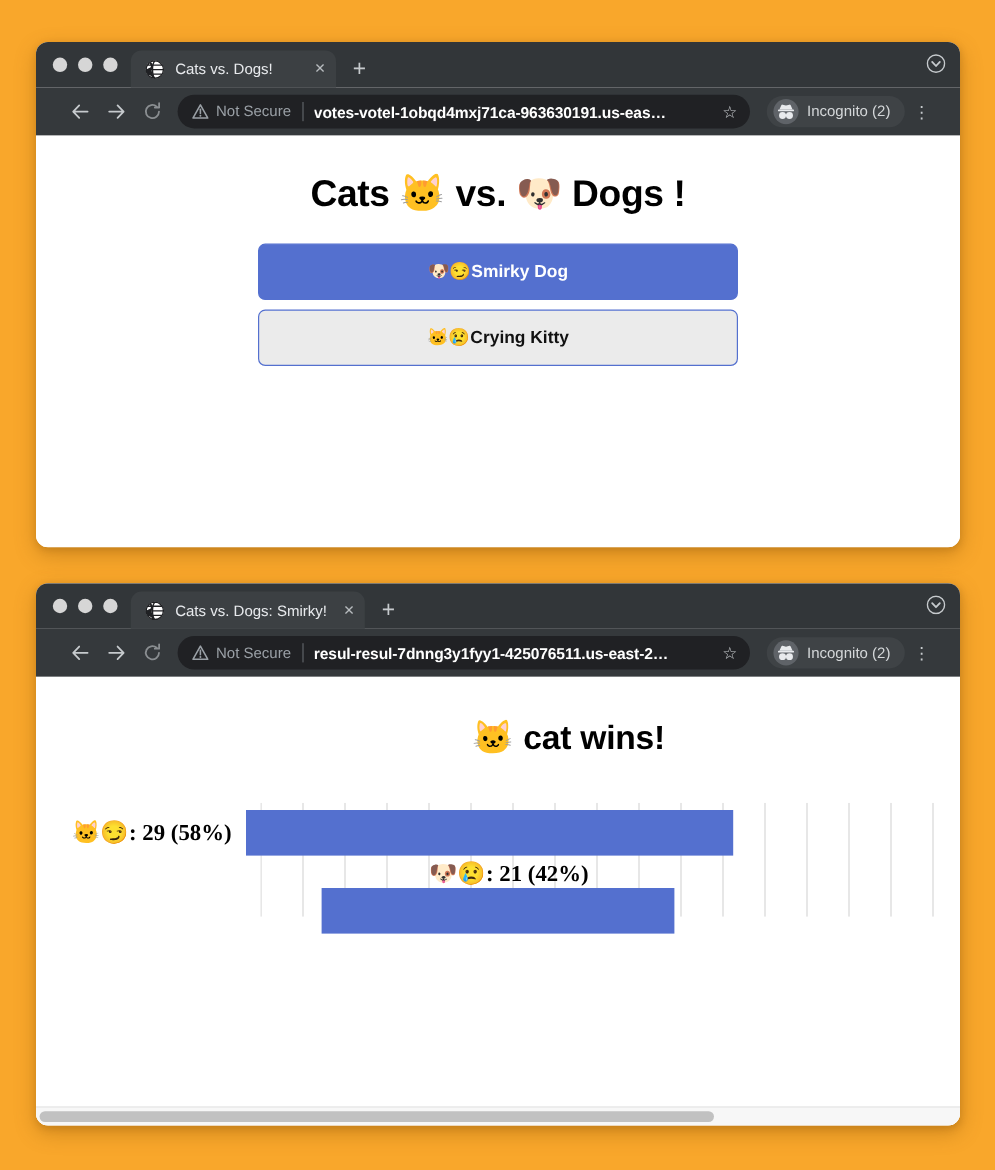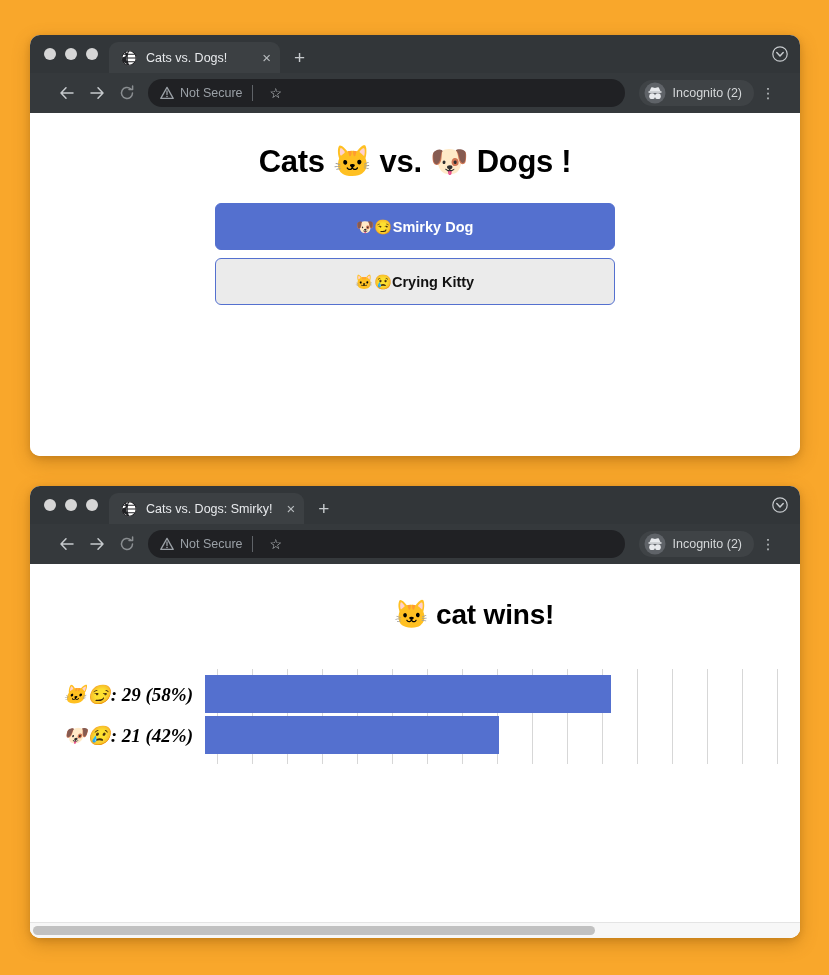--- a/index.html
+++ b/index.html
@@ -234,24 +234,23 @@
     height: 95px;
     background: #d7d7d7;
   }
   .bar-row {
     position: absolute;
     left: 0;
     width: 100%;
     height: 38px;
     display: flex;
     align-items: center;
-    font-style: italic;
   }
   .bar-row.row0 { top: 6px; }
-  .bar-row.row1 { top: 47px; }
+  .bar-row.row1 { top: 47px; flex-direction: column; }
   .bar-label {
     width: 175px;
     text-align: right;
     padding-right: 12px;
     box-sizing: border-box;
     font-family: "Liberation Serif", serif;
     font-size: 19px;
     font-weight: bold;
     color: #000;
     white-space: nowrap;
@@ -330,20 +329,21 @@
     <div class="omnibox">
       <span class="notsecure">
         <svg class="warn-icon" width="14" height="14" viewBox="0 0 14 14">
           <path d="M7 1.4 L13.2 12.4 H0.8 Z" fill="none" stroke="#9aa0a6" stroke-width="1.3" stroke-linejoin="round"></path>
           <path d="M7 5 V8.6" stroke="#9aa0a6" stroke-width="1.3" stroke-linecap="round"></path>
           <circle cx="7" cy="10.5" r="0.8" fill="#9aa0a6"></circle>
         </svg>
         <span>Not Secure</span>
       </span>
       <span class="omni-sep"></span>
+      <span class="omni-url">votes-votel-1obqd4mxj71ca-963630191.us-eas…</span>
       <span class="star">☆</span>
     </div>
 
     <div class="incognito-chip">
       <svg class="spy-icon" width="22" height="22" viewBox="0 0 22 22">
         <circle cx="11" cy="11" r="10.5" fill="#5f6368"></circle>
         <path d="M5.5 9.3 L7.2 5.6 Q7.5 5 8.2 5.2 L11 6 L13.8 5.2 Q14.5 5 14.8 5.6 L16.5 9.3 Z" fill="#e8eaed"></path>
         <rect x="4.3" y="9.3" width="13.4" height="1.5" rx="0.7" fill="#e8eaed"></rect>
         <circle cx="8.1" cy="14.2" r="2.9" fill="#e8eaed"></circle>
         <circle cx="13.9" cy="14.2" r="2.9" fill="#e8eaed"></circle>
@@ -411,20 +411,21 @@
     <div class="omnibox">
       <span class="notsecure">
         <svg class="warn-icon" width="14" height="14" viewBox="0 0 14 14">
           <path d="M7 1.4 L13.2 12.4 H0.8 Z" fill="none" stroke="#9aa0a6" stroke-width="1.3" stroke-linejoin="round"></path>
           <path d="M7 5 V8.6" stroke="#9aa0a6" stroke-width="1.3" stroke-linecap="round"></path>
           <circle cx="7" cy="10.5" r="0.8" fill="#9aa0a6"></circle>
         </svg>
         <span>Not Secure</span>
       </span>
       <span class="omni-sep"></span>
+      <span class="omni-url">resul-resul-7dnng3y1fyy1-425076511.us-east-2…</span>
       <span class="star">☆</span>
     </div>
 
     <div class="incognito-chip">
       <svg class="spy-icon" width="22" height="22" viewBox="0 0 22 22">
         <circle cx="11" cy="11" r="10.5" fill="#5f6368"></circle>
         <path d="M5.5 9.3 L7.2 5.6 Q7.5 5 8.2 5.2 L11 6 L13.8 5.2 Q14.5 5 14.8 5.6 L16.5 9.3 Z" fill="#e8eaed"></path>
         <rect x="4.3" y="9.3" width="13.4" height="1.5" rx="0.7" fill="#e8eaed"></rect>
         <circle cx="8.1" cy="14.2" r="2.9" fill="#e8eaed"></circle>
         <circle cx="13.9" cy="14.2" r="2.9" fill="#e8eaed"></circle>

